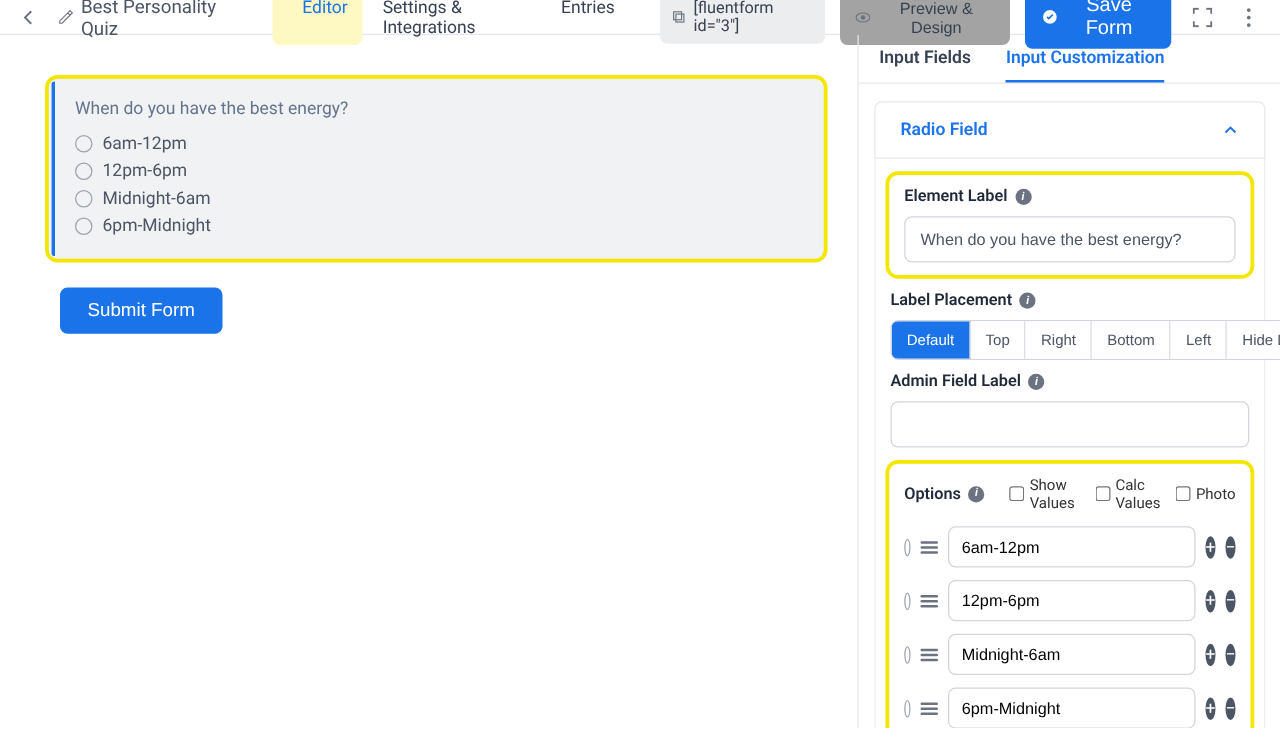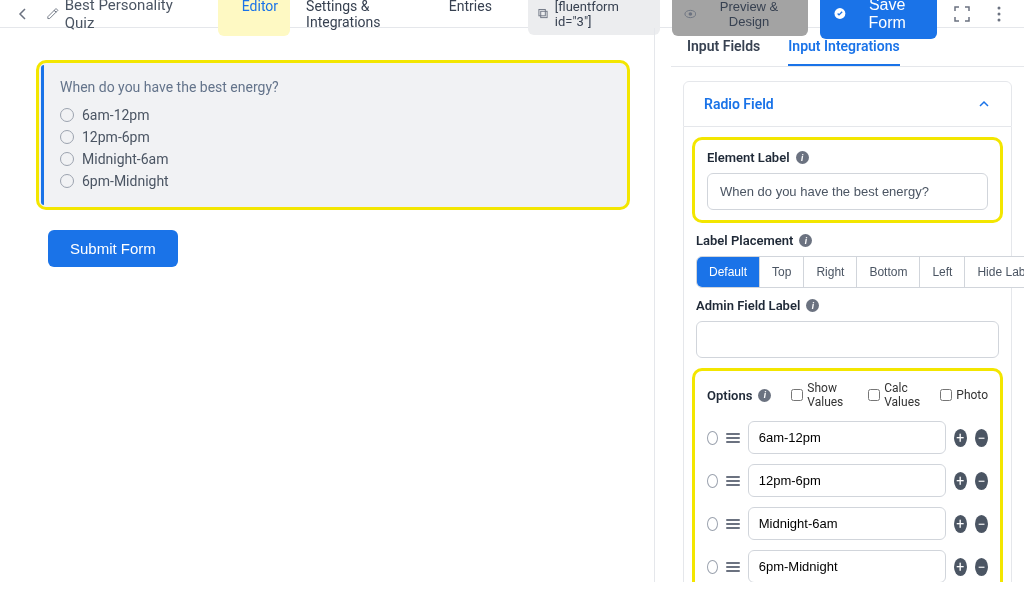--- a/index.html
+++ b/index.html
@@ -12,21 +12,21 @@
 .nav-tab { padding: 6px 12px; border-radius: 6px; cursor: pointer; font-size: 14px; color: #374151; }
 .nav-tab.active { background: #fef9c3; color: #1a73e8; padding-left: 24px; }
 .spacer { flex: 1; }
 .tag-pill { background: #ecedef; padding: 6px 10px; border-radius: 6px; font-size: 13px; color: #374151; display: flex; align-items: center; gap: 6px; cursor: pointer; }
 .btn-gray { background: #a3a3a3; padding: 7px 12px; border-radius: 6px; font-size: 13px; color: #374151; display: flex; align-items: center; gap: 6px; cursor: pointer; border: none; }
 .btn-blue { background: #1a73e8; color: #fff; padding: 7px 14px; border-radius: 6px; font-size: 16px; display: flex; align-items: center; gap: 6px; cursor: pointer; border: none; }
 .icon-btn { width: 28px; height: 28px; display: flex; align-items: center; justify-content: center; cursor: pointer; }
 
 .main { display: flex; height: calc(100% - 44px); }
 .canvas { flex: 1; padding: 32px 24px 24px 36px; }
-.sidebar { width: 370px; border-left: 1px solid #e5e7eb; display: flex; flex-direction: column; overflow-y: auto; padding-left: 16px; }
+.sidebar { width: 338px; border-left: 1px solid #e5e7eb; display: flex; flex-direction: column; overflow-y: auto; }
 
 .field-card { border: 3px solid #f3e600; border-radius: 10px; background: #f1f2f4; padding: 0; position: relative; }
 .field-inner { border-left: 3px solid #1a73e8; border-radius: 3px 0 0 3px; padding: 14px 16px 16px 16px; margin: 2px; }
 .field-question { color: #64748b; font-size: 14px; margin-bottom: 12px; }
 .radio-list { display: flex; flex-direction: column; gap: 6px; }
 .radio-item { display: flex; align-items: center; gap: 8px; color: #4b5563; font-size: 14px; }
 .radio-circle { width: 14px; height: 14px; border: 1.5px solid #9ca3af; border-radius: 50%; }
 
 .submit-btn { margin-top: 20px; background: #1a73e8; color: #fff; border: none; padding: 10px 22px; border-radius: 6px; font-size: 15px; font-weight: 500; cursor: pointer; margin-left: 12px; }
 
@@ -140,21 +140,21 @@
             </div>
         </div>
       </div>
     </div>
     <button class="submit-btn">Submit Form</button>
   </div>
 
   <div class="sidebar">
     <div class="side-tabs">
       <div class="side-tab">Input Fields</div>
-      <div class="side-tab active">Input Integrations</div>
+      <div class="side-tab active">Input Customization</div>
     </div>
 
     <div class="panel-header">
       <span>Radio Field</span>
       <svg width="14" height="14" viewBox="0 0 14 14">
           <path d="M3 9 L7 5 L11 9" stroke="#1a73e8" stroke-width="1.5" fill="none"></path>
         </svg>
     </div>
     <div class="panel-body">
 

